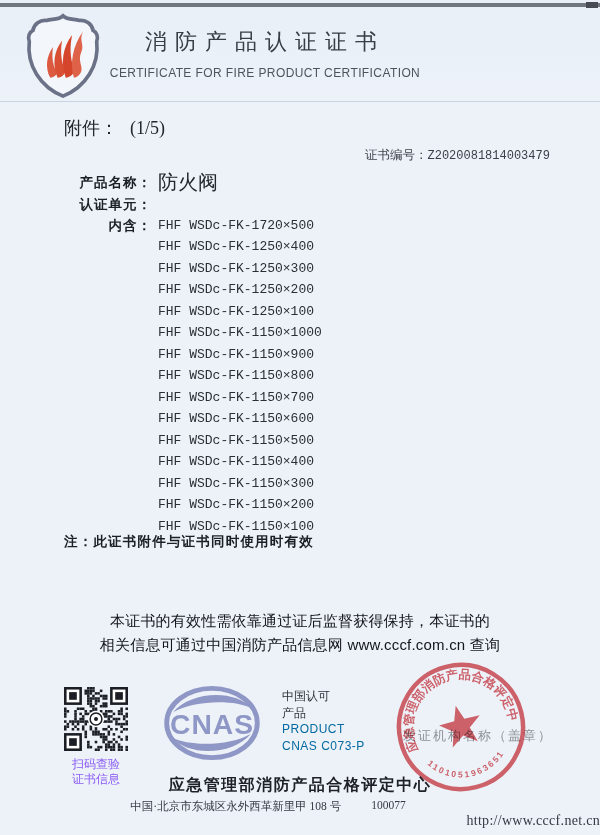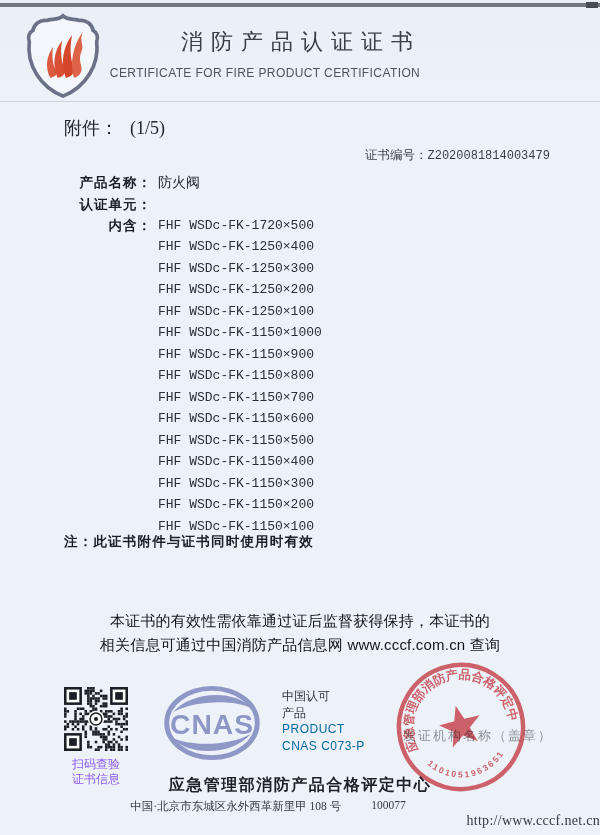--- a/index.html
+++ b/index.html
@@ -12,33 +12,33 @@
       repeating-radial-gradient(circle at 85% 115%, rgba(150,178,212,.10) 0 1px, transparent 1px 6px),
       linear-gradient(#eef3f9,#e9effvoid7);
     background-color:#edf2f8;
   }
   .header-band{position:absolute;left:0;top:0;width:600px;height:101px;
     background:linear-gradient(#e9eff7,#ecf2f8);border-bottom:1px solid rgba(120,140,170,.28);}
   .top-strip{position:absolute;left:0;top:3px;width:600px;height:4px;background:#5d6069;opacity:.85;}
   .corner-dash{position:absolute;left:586px;top:2px;width:12px;height:6px;background:#474b55;}
   .logo{position:absolute;left:22px;top:11px;width:82px;height:90px;}
   .title{position:absolute;left:0;top:27px;width:530px;text-align:center;
-    font-family:"Liberation Serif",serif;font-size:22px;letter-spacing:8px;color:#383d46;padding-left:36px;}
+    font-family:"Liberation Serif",serif;font-size:22px;letter-spacing:8px;color:#383d46;}
   .subtitle{position:absolute;left:0;top:66px;width:530px;text-align:center;
     font-size:12px;letter-spacing:.4px;color:#4e545c;}
   .attach{position:absolute;left:64px;top:116px;font-family:"Liberation Serif",serif;
     font-size:18px;color:#22262d;}
   .attach .val{margin-left:12px;}
   .certno{position:absolute;left:365px;top:147px;font-size:12.5px;color:#3f444c;
     font-family:"Liberation Serif",serif;}
   .certno .val{font-family:"Liberation Mono",monospace;font-size:12px;color:#3a3f47;}
   .flabel{position:absolute;left:0;width:152px;text-align:right;
     font-weight:bold;font-size:13.5px;color:#1b1f26;letter-spacing:1px;line-height:21.5px;}
   .fval{position:absolute;left:158px;line-height:21.5px;}
-  .cnfont{font-family:"Liberation Serif",serif;font-size:14px;color:#22262d;}
+  .cnfont{font-family:"Liberation Serif",serif;font-size:20px;color:#22262d;}
   .code{font-family:"Liberation Mono",monospace;font-size:13px;color:#2a2e35;}
   .models{position:absolute;left:158px;top:214.5px;}
   .models div{line-height:21.5px;height:21.5px;}
   .note{position:absolute;left:64px;top:533px;font-weight:bold;font-size:13.5px;
     letter-spacing:1.2px;color:#1b1f26;}
   .statement{position:absolute;left:0;top:609px;width:600px;text-align:center;
     font-size:15px;line-height:24px;color:#13161b;letter-spacing:.2px;}
   .qr{position:absolute;left:64px;top:687px;width:64px;height:64px;}
   .qr-cap{position:absolute;left:72px;top:757px;font-size:12px;line-height:14.5px;color:#8b5cf6;}
   .cnas-logo{position:absolute;left:163px;top:685px;width:98px;height:76px;}

